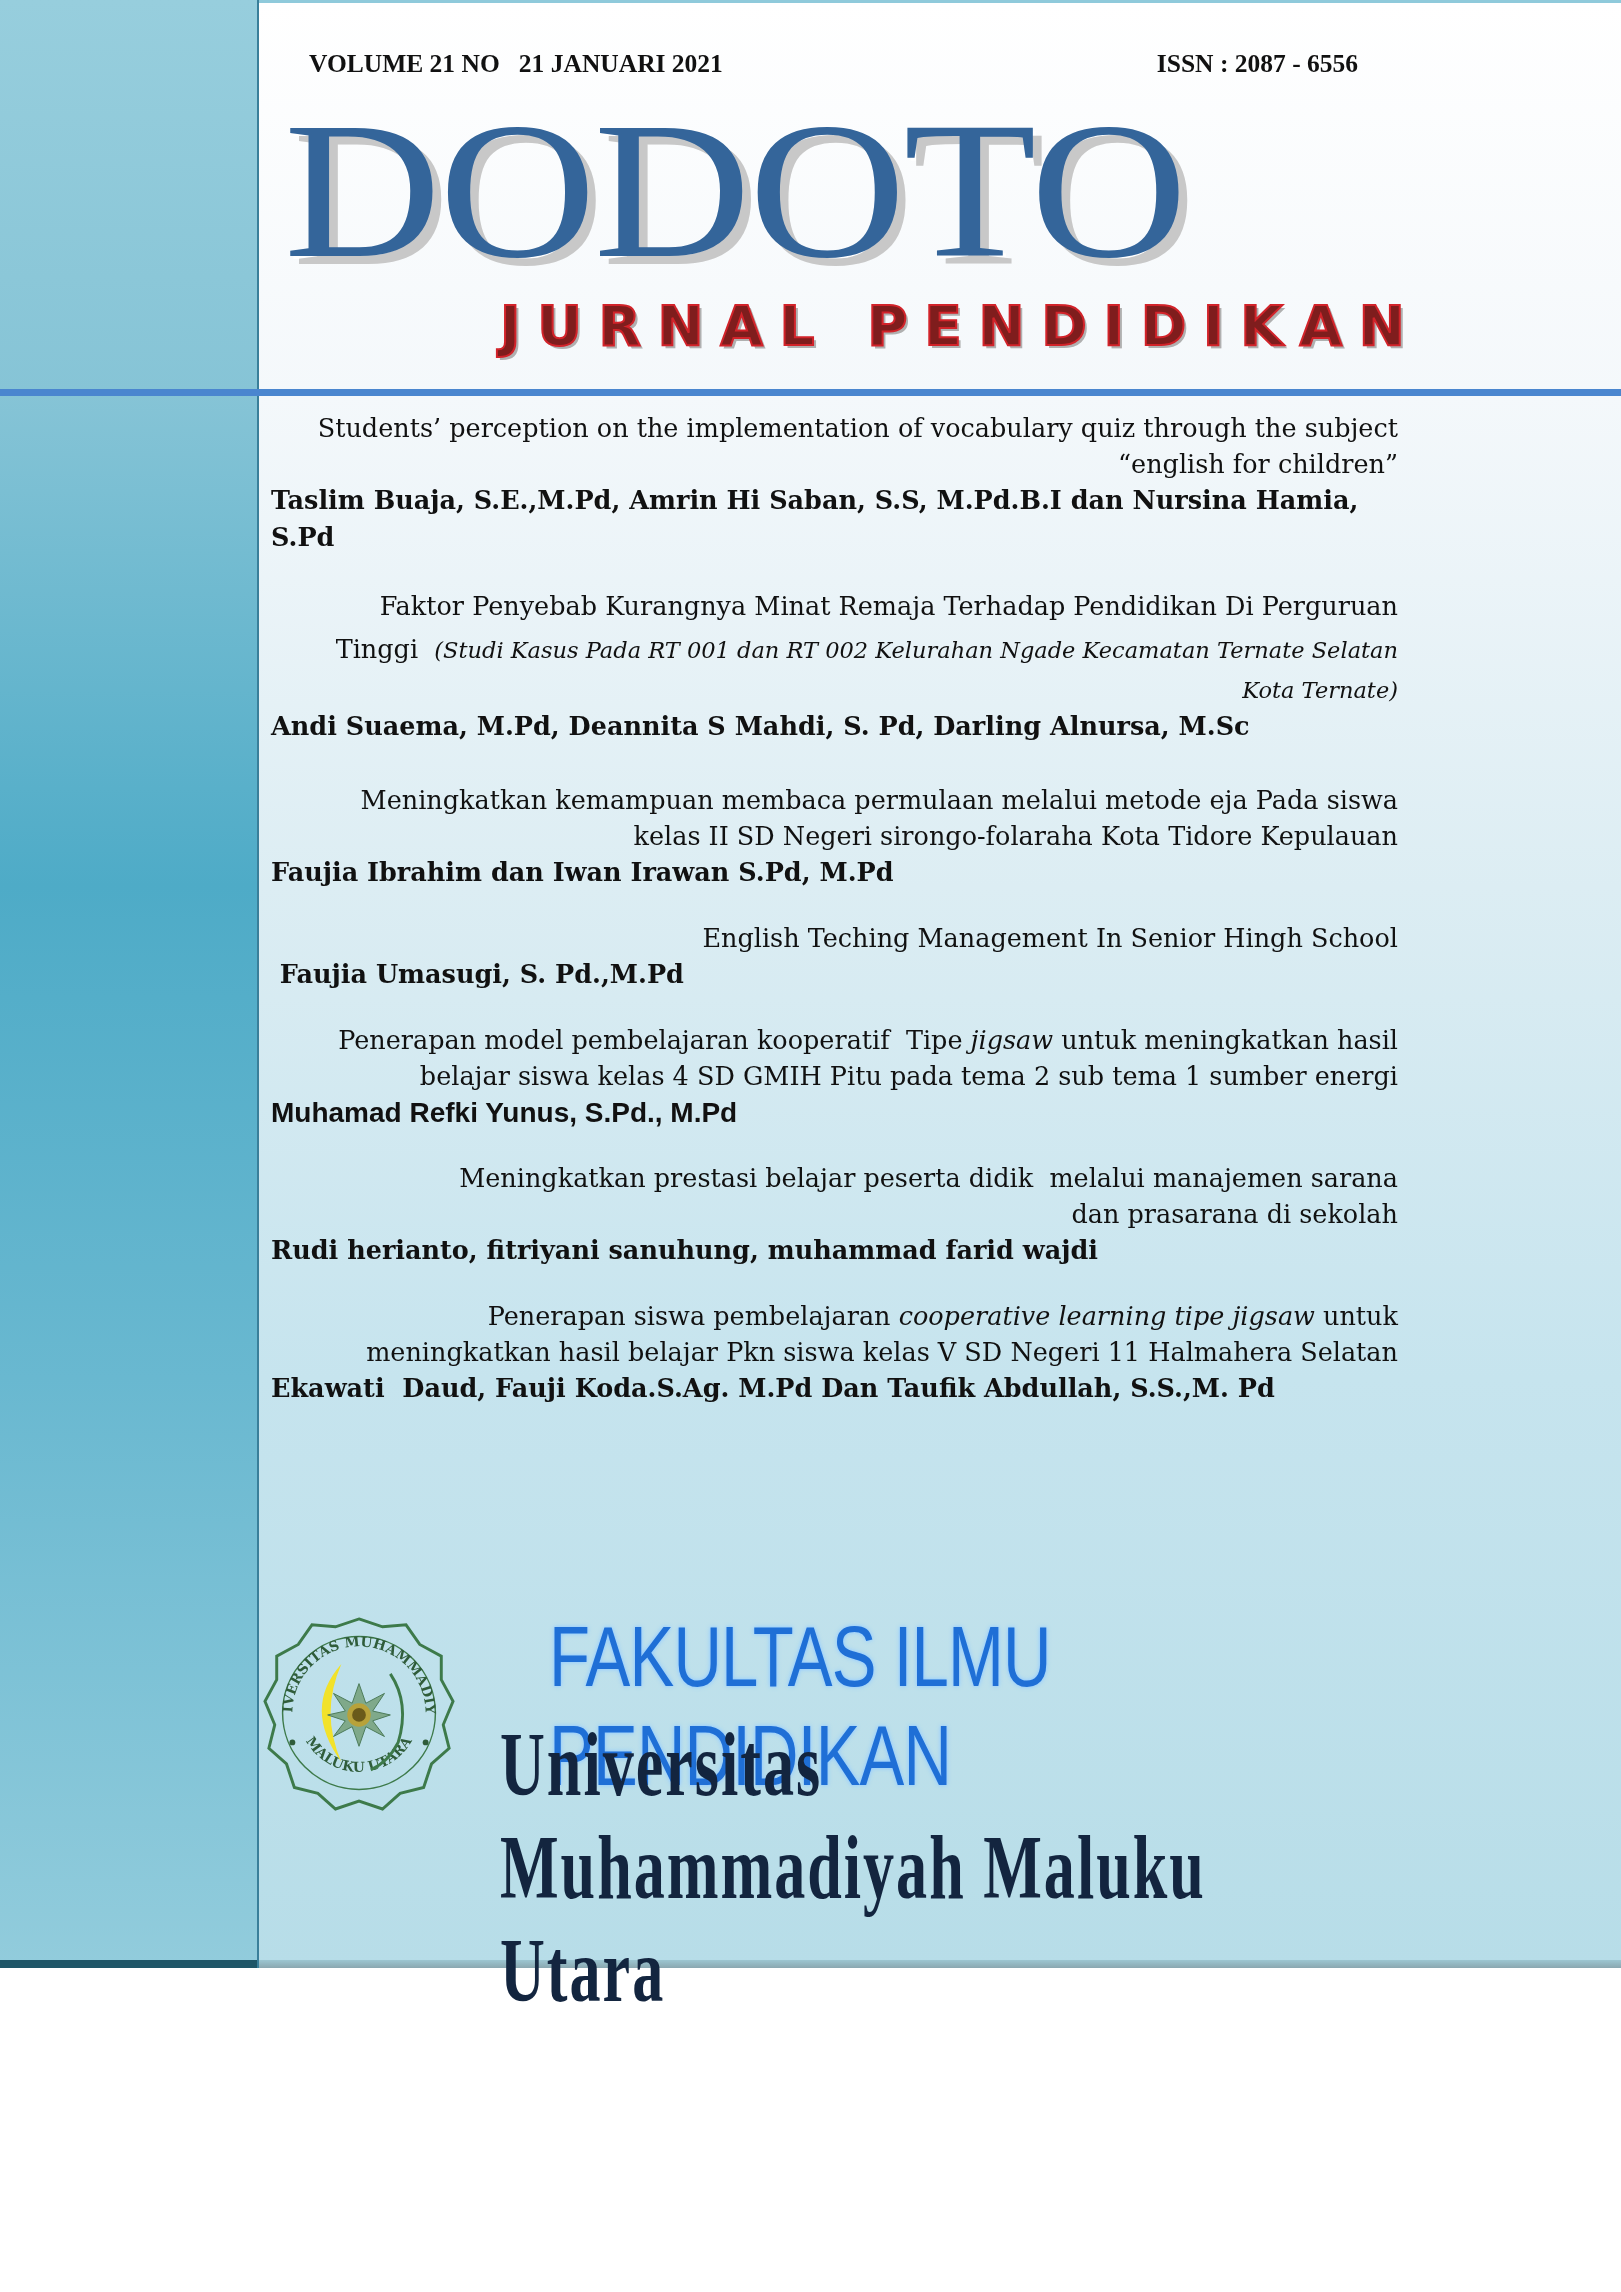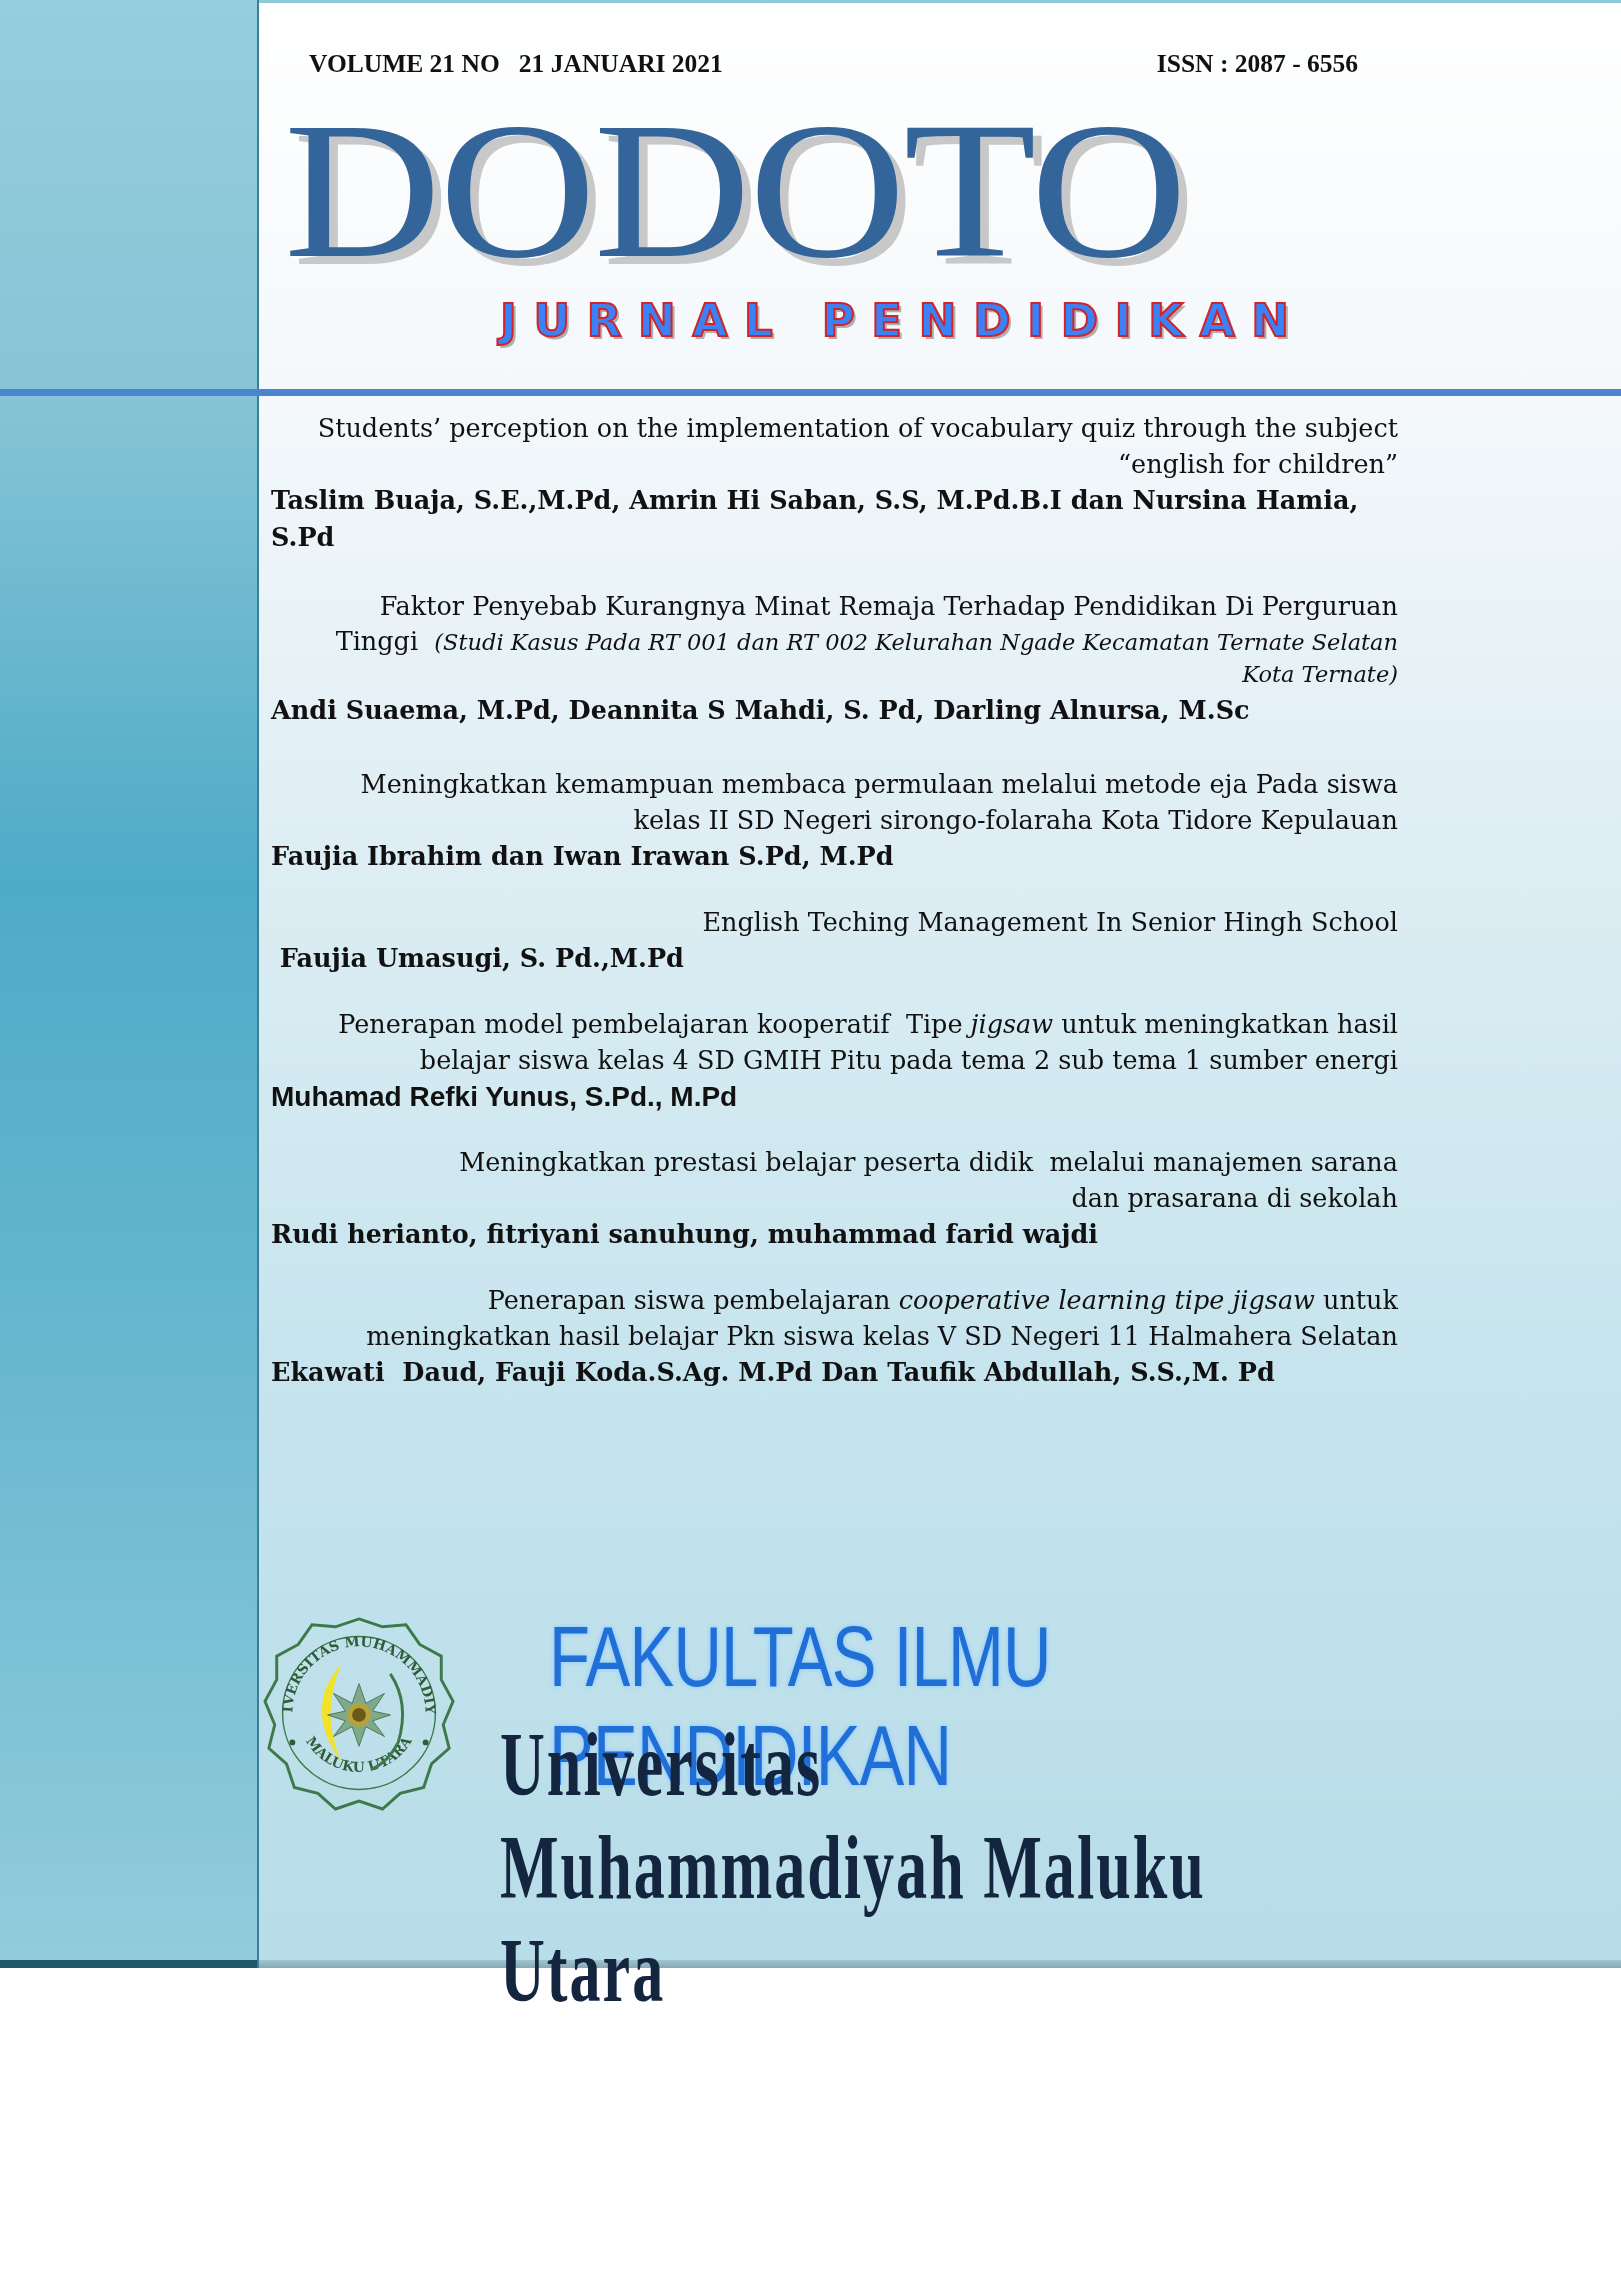--- a/index.html
+++ b/index.html
@@ -45,22 +45,22 @@
       position: absolute; left: 284px; top: 106px;
       font-family: "Liberation Serif", serif;
       font-size: 196px; line-height: 167px; letter-spacing: -2px;
       color: #34659a;
       text-shadow: 7.8px 7.8px 0 #c8c8c8, 2.9px 2.9px 0 #ffffff;
       transform: scaleX(1.11); transform-origin: left top;
     }
     .subtitle {
       position: absolute; left: 500px; top: 294px;
       font-family: "DejaVu Sans", sans-serif; font-weight: bold;
-      font-size: 45px; letter-spacing: 16.7px;
-      color: #3b82f6;
+      font-size: 55px; letter-spacing: 16.7px;
+      color: #7f1d1d;
       -webkit-text-stroke: 2px #d2232a;
       text-shadow: 2.9px 2.9px 0 #b0b0b0;
     }
     .articles {
       position: absolute; left: 271px; top: 410px; width: 1127px;
       font-family: "DejaVu Serif", serif; color: #111;
     }
     .article { margin-bottom: 29px; }
     .article .title { font-size: 25.5px; line-height: 36px; text-align: right; }
     .article .title em { font-style: italic; }
@@ -110,21 +110,21 @@
       <div class="title">
         <div>Students’ perception on the implementation of vocabulary quiz through the subject</div>
         <div>“english for children”</div>
       </div>
       <div class="authors">Taslim Buaja, S.E.,M.Pd, Amrin Hi Saban, S.S, M.Pd.B.I dan Nursina Hamia, S.Pd</div>
     </div>
 
     <div class="article" style="margin-bottom:37px">
       <div class="title">
         <div style="line-height:43px">Faktor Penyebab Kurangnya Minat Remaja Terhadap Pendidikan Di Perguruan</div>
-        <div style="line-height:27px"><span>Tinggi</span>&nbsp; <span class="note">(Studi Kasus Pada RT 001 dan RT 002 Kelurahan Ngade Kecamatan Ternate Selatan</span></div>
+        <div style="line-height:43px"><span>Tinggi</span>&nbsp; <span class="note">(Studi Kasus Pada RT 001 dan RT 002 Kelurahan Ngade Kecamatan Ternate Selatan</span></div>
         <div class="note" style="font-style:italic;font-size:22.5px">Kota Ternate)</div>
       </div>
       <div class="authors">Andi Suaema, M.Pd, Deannita S Mahdi, S. Pd, Darling Alnursa, M.Sc</div>
     </div>
 
     <div class="article">
       <div class="title">
         <div>Meningkatkan kemampuan membaca permulaan melalui metode eja  Pada siswa</div>
         <div>kelas II SD Negeri sirongo-folaraha Kota Tidore Kepulauan</div>
       </div>

